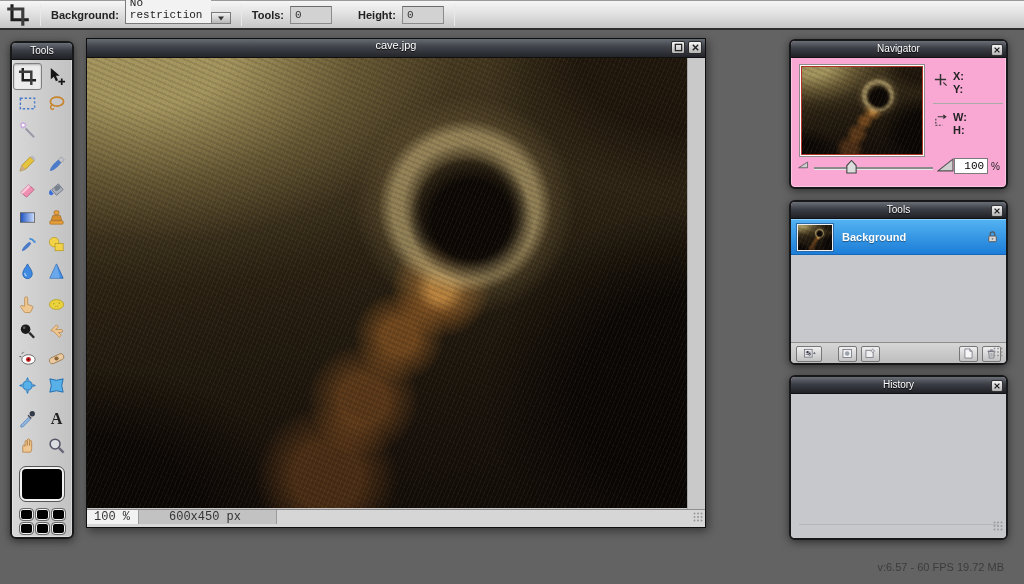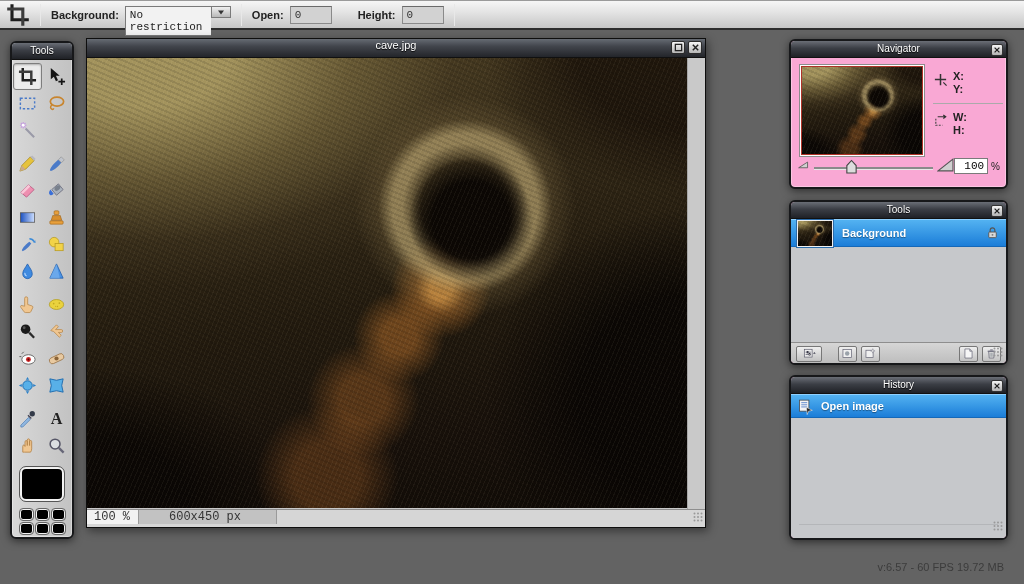--- a/index.html
+++ b/index.html
@@ -8,21 +8,21 @@
   .screen { position:relative; width:1024px; height:584px; background:#636363; overflow:hidden; }
 
   
   .topbar { position:absolute; top:0; left:0; width:1024px; height:30px;
     background:linear-gradient(#f6f6f6,#e2e2e2 45%,#c6c6c6);
     border-top:1px solid #9a9a9a; border-bottom:2px solid #2d2d2d;
     display:flex; align-items:center; gap:6px; padding:0 6px; }
   .tb-toolicon { width:24px; height:24px; display:flex; align-items:center; justify-content:center; }
   .tb-sep { width:1px; height:22px; background:#9a9a9a; border-right:1px solid #e8e8e8; margin:0 4px; }
   .tb-label { font-size:11px; font-weight:bold; color:#222; }
-  .dd { display:flex; align-items:flex-start; height:18px; }
+  .dd { display:flex; align-items:flex-end; height:18px; }
   .dd-value { width:86px; background:#f2f2f2; border:1px solid #7a7a7a; border-right:none;
     font-size:11px; color:#222; padding:2px 4px; font-family:"Liberation Mono", monospace; }
   .dd-btn { width:20px; background:linear-gradient(#f0f0f0,#b8b8b8); border:1px solid #7a7a7a;
     display:flex; align-items:center; justify-content:center; }
   .tb-input { width:42px; height:18px; background:#d2d2d2; border:1px solid #8a8a8a; border-top-color:#6a6a6a;
     font-size:11px; color:#333; padding:0 4px; font-family:"Liberation Mono", monospace; }
 
   
   .panel { position:absolute; background:#f9a8d4; border:2px solid #17181a; border-radius:6px;
     box-shadow:0 2px 8px rgba(0,0,0,.55), inset 0 0 0 1px rgba(255,255,255,.35); overflow:hidden; }
@@ -111,21 +111,21 @@
 
   
   .layers-panel { left:789px; top:200px; width:219px; height:165px; }
   .hist-panel { left:789px; top:375px; width:219px; height:165px; }
   .rows-area { position:relative; background:#c6c8cb; }
   .layers-rows { height:123px; }
   .hist-rows { height:144px; }
   .row-sel { background:linear-gradient(#53b2f1,#1b7dd8); border-top:1px solid #8ed0ff; border-bottom:1px solid #1568b8;
     color:#fff; font-weight:bold; font-size:11px; display:flex; align-items:center;
     text-shadow:0 1px 1px rgba(0,0,0,.4); }
-  .layer-row { height:28px; padding:0 6px; gap:9px; }
+  .layer-row { height:36px; padding:0 6px; gap:9px; }
   .layer-thumb { width:36px; height:27px; border:1px solid #f0f0f0; outline:1px solid #2a6aa8; }
   .layer-lock { margin-left:auto; }
   .layer-lock svg { width:15px; height:15px; }
   .hist-row { height:24px; padding:0 6px; gap:7px; }
   .hist-row svg { width:17px; height:17px; }
   .hist-line { position:absolute; left:8px; right:8px; bottom:13px; border-top:1px solid #b4b6b9; }
   .panel-grip { position:absolute; right:2px; bottom:2px; }
   .layers-bar { position:relative; height:22px; background:linear-gradient(#d6d6d6,#bcbcbc); border-top:1px solid #8e8e8e;
     display:flex; align-items:center; gap:4px; padding:0 5px; }
   .lbar-btn { width:19px; height:16px; background:linear-gradient(#efefef,#c2c2c2); border:1px solid #777;
@@ -151,21 +151,21 @@
     <span class="tb-label">Background:</span>
     <div class="dd">
       <span class="dd-value">No restriction</span>
       <span class="dd-btn">
           <svg viewBox="0 0 10 10" width="10" height="10">
             <polygon points="2,3.5 8,3.5 5,7.5" fill="#333"></polygon>
           </svg>
         </span>
     </div>
     <span class="tb-sep"></span>
-    <span class="tb-label">Open:</span>
+    <span class="tb-label">Tools:</span>
     <input class="tb-input" value="0" style="">
     <span style="width:14px"></span>
     <span class="tb-label">Height:</span>
     <input class="tb-input" value="0" style="">
     <span class="tb-sep"></span>
   </div>
 
   <div class="panel tools-panel">
     <div class="panel-title">Tools</div>
     <div class="tool-grid" id="tool-grid">
@@ -579,30 +579,20 @@
   </div>
 
   <div class="panel hist-panel">
     <div class="panel-title">History</div>
     <span class="panel-close" style="top:3px">
         <svg viewBox="0 0 10 10" width="100%" height="100%">
           <path d="M2 2l6 6M8 2l-6 6" stroke="#222" stroke-width="1.6"></path>
         </svg>
       </span>
     <div class="rows-area hist-rows" id="hist-rows">
-        <div class="hist-row row-sel">
-          <span style="display:flex">
-            <svg viewBox="0 0 20 20" width="100%" height="100%">
-              <rect x="3" y="2.5" width="11" height="13" fill="#f4f4f4" stroke="#4a5058" stroke-width="1"></rect>
-              <path d="M5 5.5h7M5 8h7M5 10.5h7" stroke="#4a7ac8" stroke-width="1"></path>
-              <polygon points="11,11 18,14.5 13.5,15.5 12,19.5" fill="#222" stroke="#fff" stroke-width="0.6"></polygon>
-            </svg>
-          </span>
-          <span>Open image</span>
-        </div>
       <div class="hist-line"></div>
       <span class="panel-grip"><svg viewBox="0 0 12 12" width="12" height="12">
             <g fill="#999">
               <circle cx="2.5" cy="2.5" r="1"></circle>
               <circle cx="6" cy="2.5" r="1"></circle>
               <circle cx="9.5" cy="2.5" r="1"></circle>
               <circle cx="2.5" cy="6" r="1"></circle>
               <circle cx="6" cy="6" r="1"></circle>
               <circle cx="9.5" cy="6" r="1"></circle>
               <circle cx="2.5" cy="9.5" r="1"></circle>

